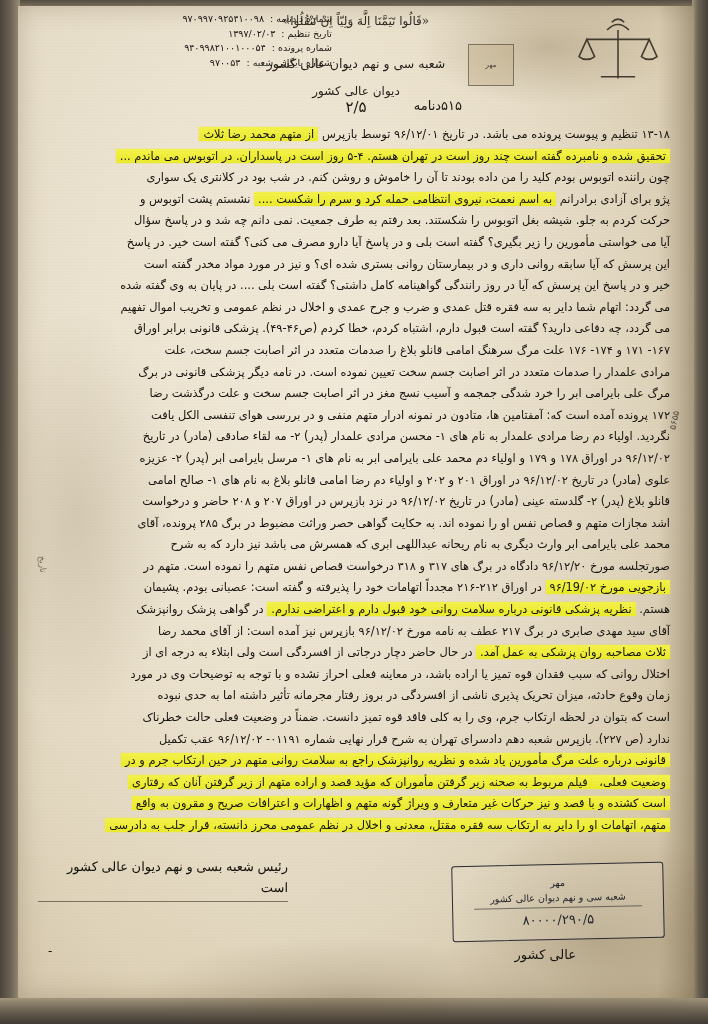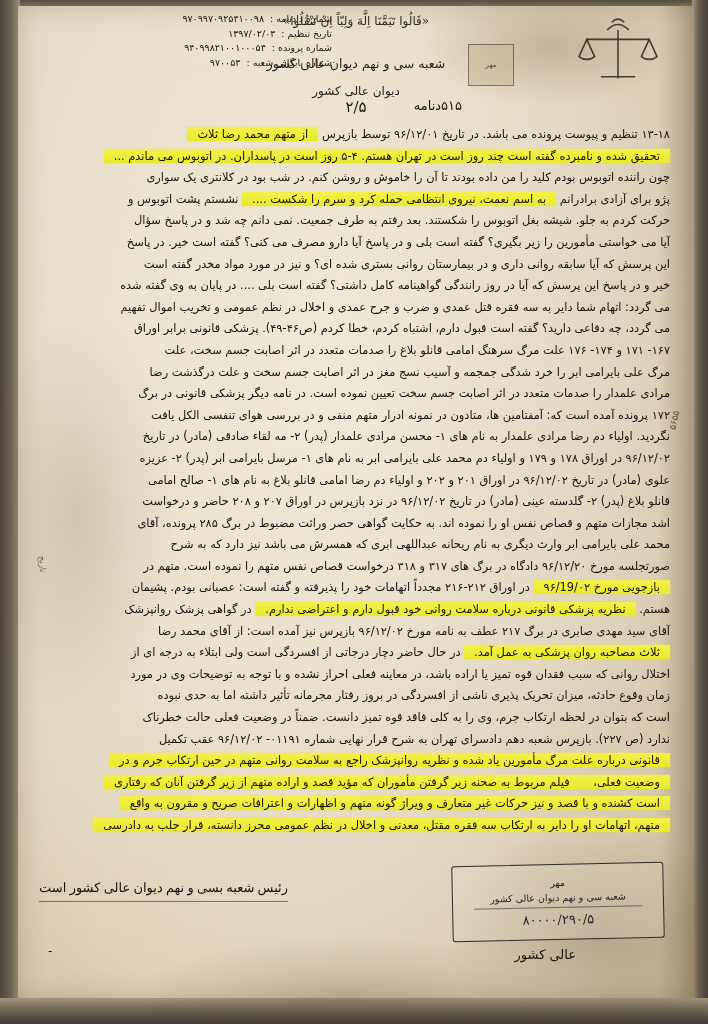--- a/index.html
+++ b/index.html
@@ -68,39 +68,39 @@
 
   
   .body{
     position:absolute;left:22px;top:118px;width:630px;
     direction:rtl;text-align:justify;
     font-family:"DejaVu Sans",sans-serif;
     font-size:11.4px;line-height:20.6px;color:#16120d;
     letter-spacing:0px;
   }
   .body p{margin:0 0 1px 0;}
-  .hl{background:linear-gradient(180deg,#f4f24a 0%,#eaea2c 100%);box-shadow:0 0 1px #e3e322;padding:0 10px;margin-top:10px;}
+  .hl{background:linear-gradient(180deg,#f4f24a 0%,#eaea2c 100%);box-shadow:0 0 1px #e3e322;padding:0 4px;margin-top:10px;}
 
   
   .margin-note{
     position:absolute;right:-14px;top:286px;font-size:9px;color:#2b241c;
     transform:rotate(-78deg);opacity:.75;white-space:nowrap;
   }
   .margin-note2{
     position:absolute;left:-6px;top:430px;font-size:8.5px;color:#2b241c;
     transform:rotate(86deg);opacity:.6;white-space:nowrap;
   }
 
   
   .sig-left{
     position:absolute;left:20px;bottom:96px;width:250px;text-align:right;direction:rtl;
     font-size:11px;color:#14110c;line-height:1.6;
   }
   .sig-script{
-    font-family:Liberation Serif, serif;font-size:13px;color:#15110b;
+    font-family:Liberation Sans, sans-serif;font-size:13px;color:#15110b;
     border-bottom:1px solid rgba(40,34,24,.55);display:inline-block;padding-bottom:2px;
   }
   .stamp{
     position:absolute;right:30px;bottom:58px;width:210px;height:74px;
     border:1.6px solid #2a2a2f;border-radius:3px;
     background:rgba(232,224,203,.25);
     display:flex;flex-direction:column;align-items:center;justify-content:center;gap:4px;
     transform:rotate(-1.2deg);
   }
   .stamp .l1{font-size:9.5px;color:#23232a;}
@@ -188,22 +188,22 @@
           <p><span class="hl">تحقیق شده و نامبرده گفته است چند روز است در تهران هستم. ۴-۵ روز است در پاسداران. در اتوبوس می ماندم ...</span></p>
           <p><span>چون راننده اتوبوس بودم کلید را من داده بودند تا آن را خاموش و روشن کنم. در شب بود در کلانتری یک سواری</span></p>
           <p><span>پژو برای آزادی برادرانم </span><span class="hl">به اسم نعمت، نیروی انتظامی حمله کرد و سرم را شکست ....</span><span> نشستم پشت اتوبوس و</span></p>
           <p><span>حرکت کردم به جلو. شیشه بغل اتوبوس را شکستند. بعد رفتم به طرف جمعیت. نمی دانم چه شد و در پاسخ سؤال</span></p>
           <p><span>آیا می خواستی مأمورین را زیر بگیری؟ گفته است بلی و در پاسخ آیا دارو مصرف می کنی؟ گفته است خیر. در پاسخ</span></p>
           <p><span>این پرسش که آیا سابقه روانی داری و در بیمارستان روانی بستری شده ای؟ و نیز در مورد مواد مخدر گفته است</span></p>
           <p><span>خیر و در پاسخ این پرسش که آیا در روز رانندگی گواهینامه کامل داشتی؟ گفته است بلی .... در پایان به وی گفته شده</span></p>
           <p><span>می گردد: اتهام شما دایر به سه فقره قتل عمدی و ضرب و جرح عمدی و اخلال در نظم عمومی و تخریب اموال تفهیم</span></p>
           <p><span>می گردد، چه دفاعی دارید؟ گفته است قبول دارم، اشتباه کردم، خطا کردم (ص۴۶-۴۹). پزشکی قانونی برابر اوراق</span></p>
           <p><span>۱۶۷- ۱۷۱ و ۱۷۴- ۱۷۶ علت مرگ سرهنگ امامی قانلو بلاغ را صدمات متعدد در اثر اصابت جسم سخت، علت</span></p>
+          <p><span>مرادی علمدار را صدمات متعدد در اثر اصابت جسم سخت تعیین نموده است. در نامه دیگر پزشکی قانونی در برگ</span></p>
           <p><span>مرگ علی بایرامی ابر را خرد شدگی جمجمه و آسیب نسج مغز در اثر اصابت جسم سخت و علت درگذشت رضا</span></p>
-          <p><span>مرادی علمدار را صدمات متعدد در اثر اصابت جسم سخت تعیین نموده است. در نامه دیگر پزشکی قانونی در برگ</span></p>
           <p><span>۱۷۲ پرونده آمده است که: آمفتامین ها، متادون در نمونه ادرار متهم منفی و در بررسی هوای تنفسی الکل یافت</span></p>
           <p><span>نگردید. اولیاء دم رضا مرادی علمدار به نام های ۱- محسن مرادی علمدار (پدر) ۲- مه لقاء صادقی (مادر) در تاریخ</span></p>
           <p><span>۹۶/۱۲/۰۲ در اوراق ۱۷۸ و ۱۷۹ و اولیاء دم محمد علی بایرامی ابر به نام های ۱- مرسل بایرامی ابر (پدر) ۲- عزیزه</span></p>
           <p><span>علوی (مادر) در تاریخ ۹۶/۱۲/۰۲ در اوراق ۲۰۱ و ۲۰۲ و اولیاء دم رضا امامی قانلو بلاغ به نام های ۱- صالح امامی</span></p>
           <p><span>قانلو بلاغ (پدر) ۲- گلدسته عینی (مادر) در تاریخ ۹۶/۱۲/۰۲ در نزد بازپرس در اوراق ۲۰۷ و ۲۰۸ حاضر و درخواست</span></p>
           <p><span>اشد مجازات متهم و قصاص نفس او را نموده اند. به حکایت گواهی حصر وراثت مضبوط در برگ ۲۸۵ پرونده، آقای</span></p>
           <p><span>محمد علی بایرامی ابر وارث دیگری به نام ریحانه عبداللهی ابری که همسرش می باشد نیز دارد که به شرح</span></p>
           <p><span>صورتجلسه مورخ ۹۶/۱۲/۲۰ دادگاه در برگ های ۳۱۷ و ۳۱۸ درخواست قصاص نفس متهم را نموده است. متهم در</span></p>
           <p><span class="hl">بازجویی مورخ ۹۶/19/۰۲</span><span> در اوراق ۲۱۲-۲۱۶ مجدداً اتهامات خود را پذیرفته و گفته است: عصبانی بودم. پشیمان</span></p>
           <p><span>هستم. </span><span class="hl">نظریه پزشکی قانونی درباره سلامت روانی خود قبول دارم و اعتراضی ندارم.</span><span> در گواهی پزشک روانپزشک</span></p>

